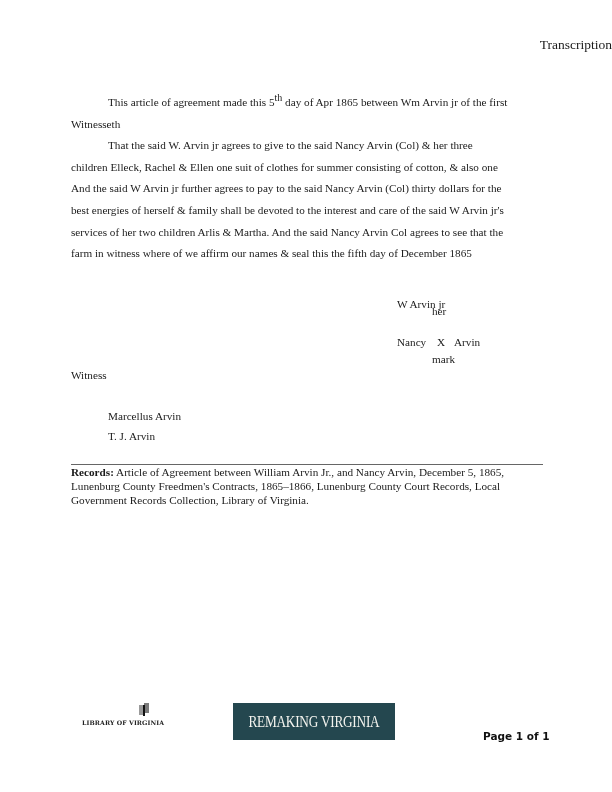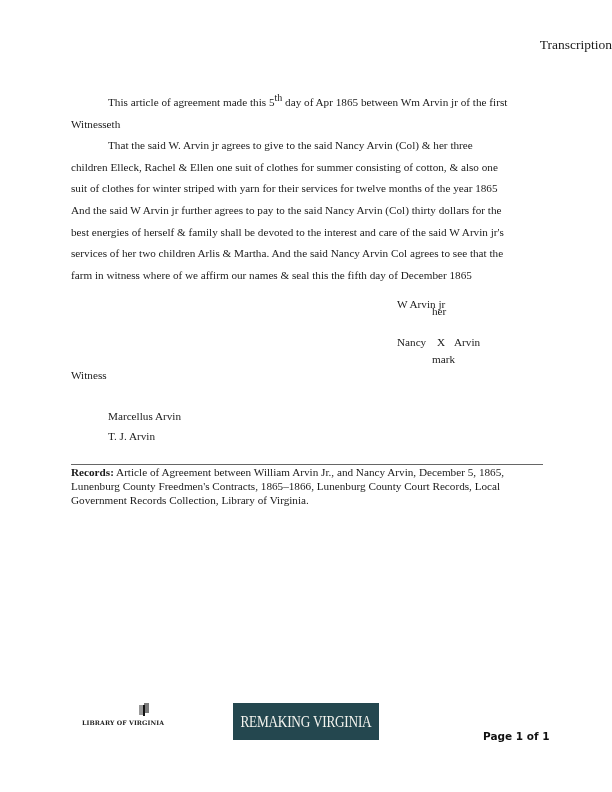--- a/index.html
+++ b/index.html
@@ -32,21 +32,21 @@
       font-size: 11.2px; line-height: 14.2px;
     }
     .citation b { font-weight: bold; }
     .lov-logo { position: absolute; left: 82px; top: 702px; width: 86px; height: 28px; }
     .lov-icon { position: absolute; left: 56px; top: 0; width: 12px; height: 14px; }
     .lov-text {
       position: absolute; left: 0; top: 17px; font-family: "DejaVu Serif", serif;
       font-size: 6.2px; font-weight: bold; letter-spacing: 0.1px; color: #222; white-space: nowrap;
     }
     .rv-logo {
-      position: absolute; left: 233px; top: 703px; width: 146px; height: 37px;
+      position: absolute; left: 233px; top: 703px; width: 162px; height: 37px;
       background: #24474f; color: #f3f3ee;
       display: flex; align-items: center; justify-content: center;
       font-family: "Liberation Serif", serif; font-size: 17px; letter-spacing: -0.3px;
       transform-origin: center;
     }
     .rv-logo span { display: inline-block; transform: scaleX(0.78); white-space: nowrap; }
     .page-num {
       position: absolute; left: 483px; top: 730px;
       font-family: "DejaVu Sans", sans-serif; font-weight: bold; font-size: 10.5px; color: #111;
     }
@@ -54,21 +54,20 @@
 </head>
 <body>
 
 <div class="title">Transcription</div>
 
 <div class="body-text">
   <div class="line indent"><span>This article of agreement made this 5</span><sup>th</sup><span> day of Apr 1865 between Wm Arvin jr of the first</span></div>
   <div class="line">Witnesseth</div>
   <div class="line indent">That the said W. Arvin jr agrees to give to the said Nancy Arvin (Col) &amp; her three</div>
   <div class="line">children Elleck, Rachel &amp; Ellen one suit of clothes for summer consisting of cotton, &amp; also one</div>
-  <div class="line">suit of clothes for winter striped with yarn for their services for twelve months of the year 1865</div>
   <div class="line">And the said W Arvin jr further agrees to pay to the said Nancy Arvin (Col) thirty dollars for the</div>
   <div class="line">best energies of herself &amp; family shall be devoted to the interest and care of the said W Arvin jr's</div>
   <div class="line">services of her two children Arlis &amp; Martha. And the said Nancy Arvin Col agrees to see that the</div>
   <div class="line">farm in witness where of we affirm our names &amp; seal this the fifth day of December 1865</div>
 </div>
 
 <div class="sig" style="left:397px; top:298px;">W Arvin jr</div>
 <div class="sig" style="left:432px; top:305px;">her</div>
 <div class="sig" style="left:397px; top:336px;">Nancy</div>
 <div class="sig" style="left:437px; top:336px;">X</div>

